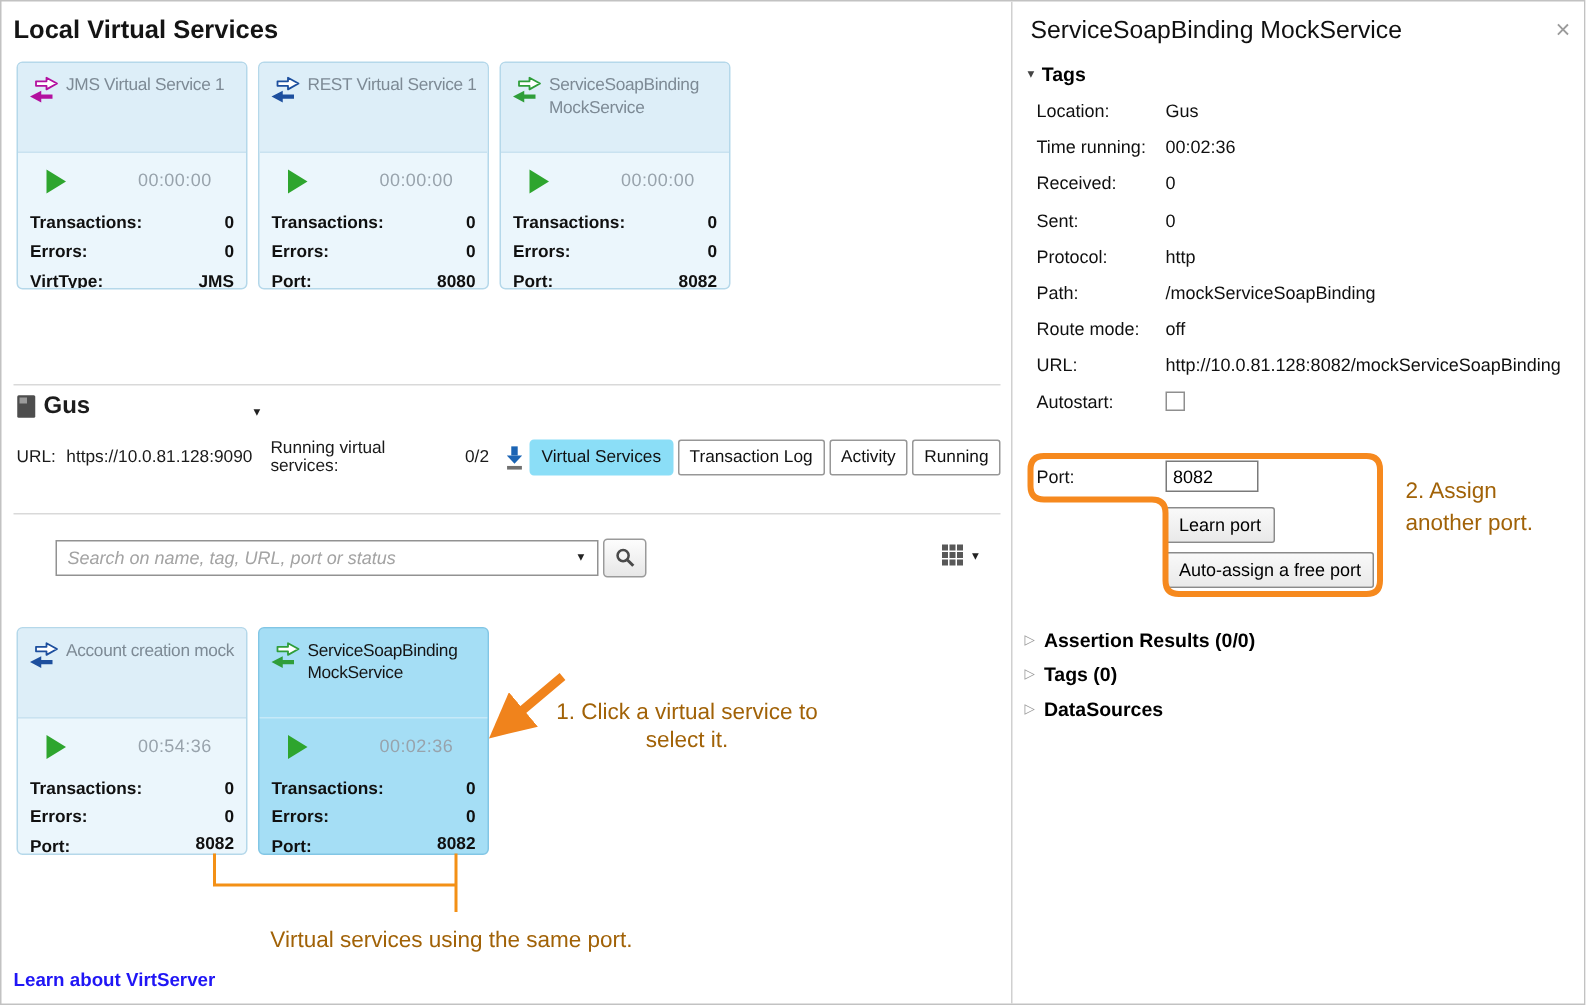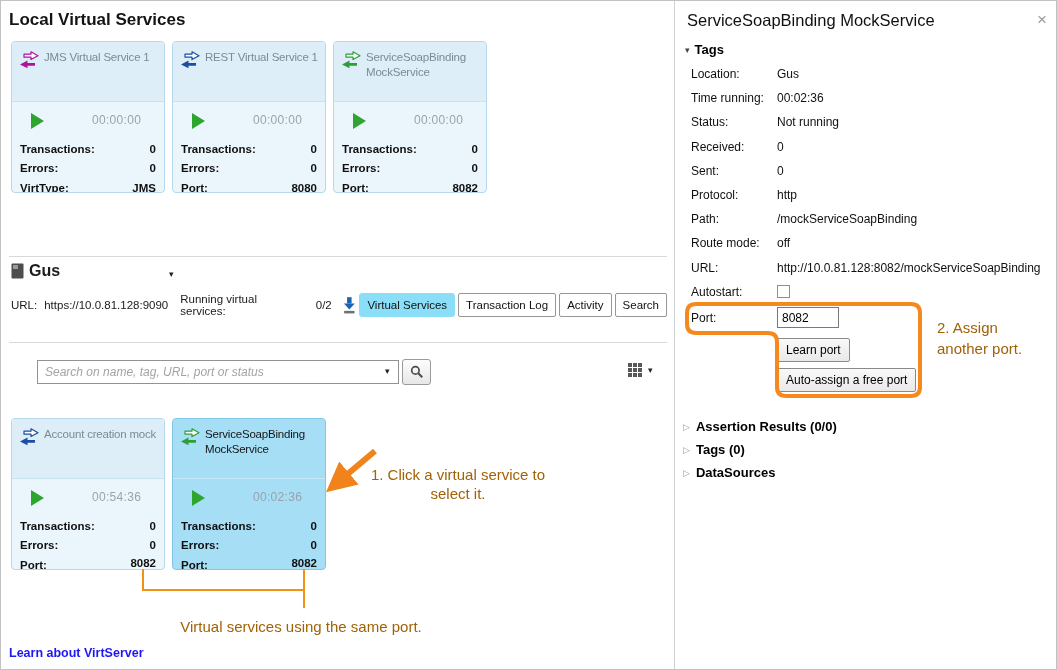--- a/index.html
+++ b/index.html
@@ -220,21 +220,21 @@
       <span id="running-value">0/2</span>
       <svg width="15" height="19" viewBox="0 0 15 19" style="cursor:pointer">
         <rect x="5.2" y="1" width="4.6" height="6.5" fill="#1b64b4"></rect>
         <path d="M2 7.5 H13 L7.5 13.5 Z" fill="#1b64b4"></path>
         <rect x="2.2" y="15" width="10.6" height="2.6" fill="#707070"></rect>
       </svg>
       <div id="tab-bar">
         <div class="tab selected">Virtual Services</div>
         <div class="tab">Transaction Log</div>
         <div class="tab">Activity</div>
-        <div class="tab">Search</div>
+        <div class="tab">Running</div>
       </div>
     </div>
 
     <div id="divider-2" class="h-divider"></div>
 
     <div id="search-row">
       <input id="search-input" type="text" placeholder="Search on name, tag, URL, port or status" style="">
       <span id="search-caret" class="caret">▾</span>
       <button id="search-button">
         <svg width="14" height="14" viewBox="0 0 14 14">
@@ -350,24 +350,20 @@
     <div id="fields">
       <div class="field-row">
           <span class="field-label">Location:</span>
           <span class="field-value">Gus</span>
         </div>
       <div class="field-row">
           <span class="field-label">Time running:</span>
           <span class="field-value">00:02:36</span>
         </div>
       <div class="field-row">
-          <span class="field-label">Status:</span>
-          <span class="field-value">Not running</span>
-        </div>
-      <div class="field-row">
           <span class="field-label">Received:</span>
           <span class="field-value">0</span>
         </div>
       <div class="field-row">
           <span class="field-label">Sent:</span>
           <span class="field-value">0</span>
         </div>
       <div class="field-row">
           <span class="field-label">Protocol:</span>
           <span class="field-value">http</span>

